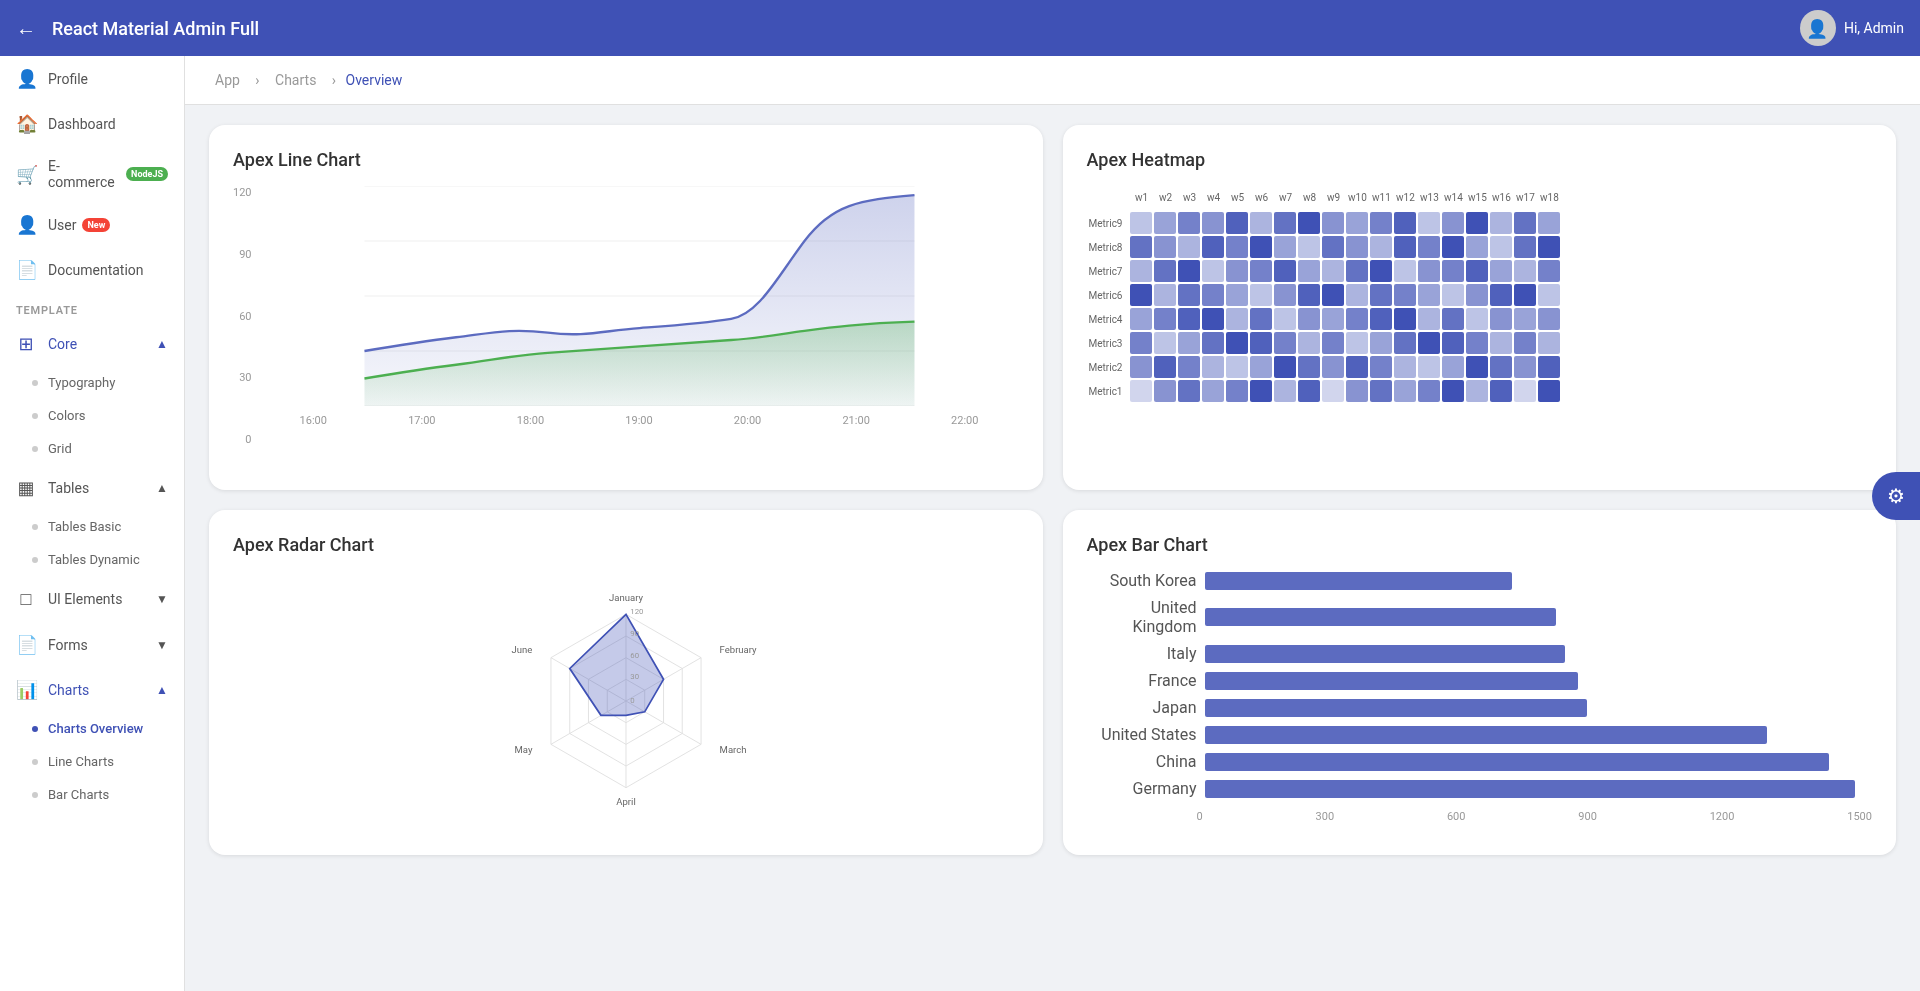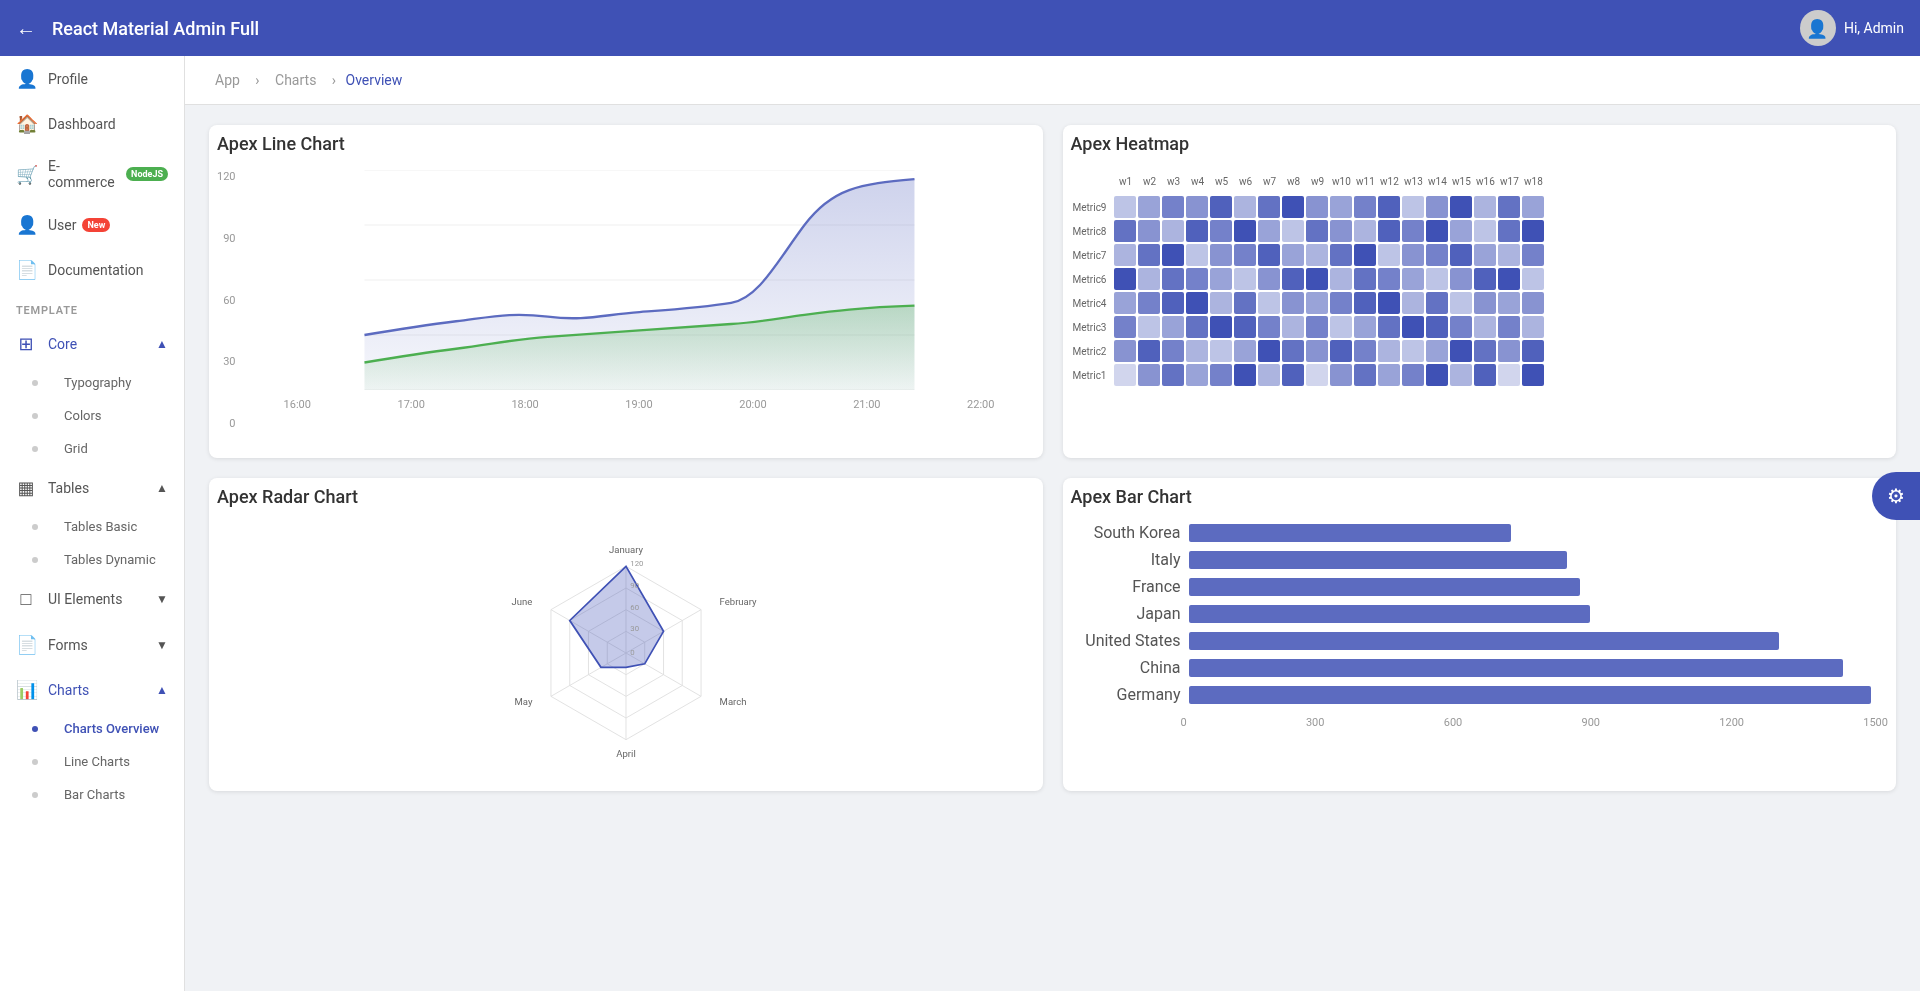--- a/index.html
+++ b/index.html
@@ -93,21 +93,20 @@
       text-transform: uppercase;
     }
 
     .sidebar-sub-item {
       display: flex;
       align-items: center;
       padding: 9px 16px 9px 32px;
       cursor: pointer;
       color: #666;
       font-size: 13px;
-      gap: 16px;
     }
     .sidebar-sub-item.active { color: #3f51b5; font-weight: 500; }
     .sidebar-sub-item .dot {
       width: 6px;
       height: 6px;
       border-radius: 50%;
       background: #ccc;
       margin-right: 10px;
       flex-shrink: 0;
     }
@@ -197,22 +196,22 @@
 
     
     .charts-grid {
       display: grid;
       grid-template-columns: 1fr 1fr;
       gap: 20px;
     }
 
     .chart-card {
       background: white;
-      border-radius: 8px;
-      padding: 8px;
+      border-radius: 16px;
+      padding: 24px;
       box-shadow: 0 1px 4px rgba(0,0,0,0.1);
     }
 
     .chart-title {
       font-size: 18px;
       font-weight: 500;
       color: #333;
       margin-bottom: 16px;
     }
 
@@ -722,20 +721,26 @@
         <div class="chart-card">
           <div class="chart-title">Apex Bar Chart</div>
           <div class="bar-chart-container" id="bar-chart-container">
       <div class="bar-row">
         <div class="bar-label">South Korea</div>
         <div class="bar-track">
           <div class="bar-fill" style="width:46.666666666666664%;"></div>
         </div>
       </div>
       <div class="bar-row">
+        <div class="bar-label">United Kingdom</div>
+        <div class="bar-track">
+          <div class="bar-fill" style="width:53.333333333333336%;"></div>
+        </div>
+      </div>
+      <div class="bar-row">
         <div class="bar-label">Italy</div>
         <div class="bar-track">
           <div class="bar-fill" style="width:54.666666666666664%;"></div>
         </div>
       </div>
       <div class="bar-row">
         <div class="bar-label">France</div>
         <div class="bar-track">
           <div class="bar-fill" style="width:56.666666666666664%;"></div>
         </div>

